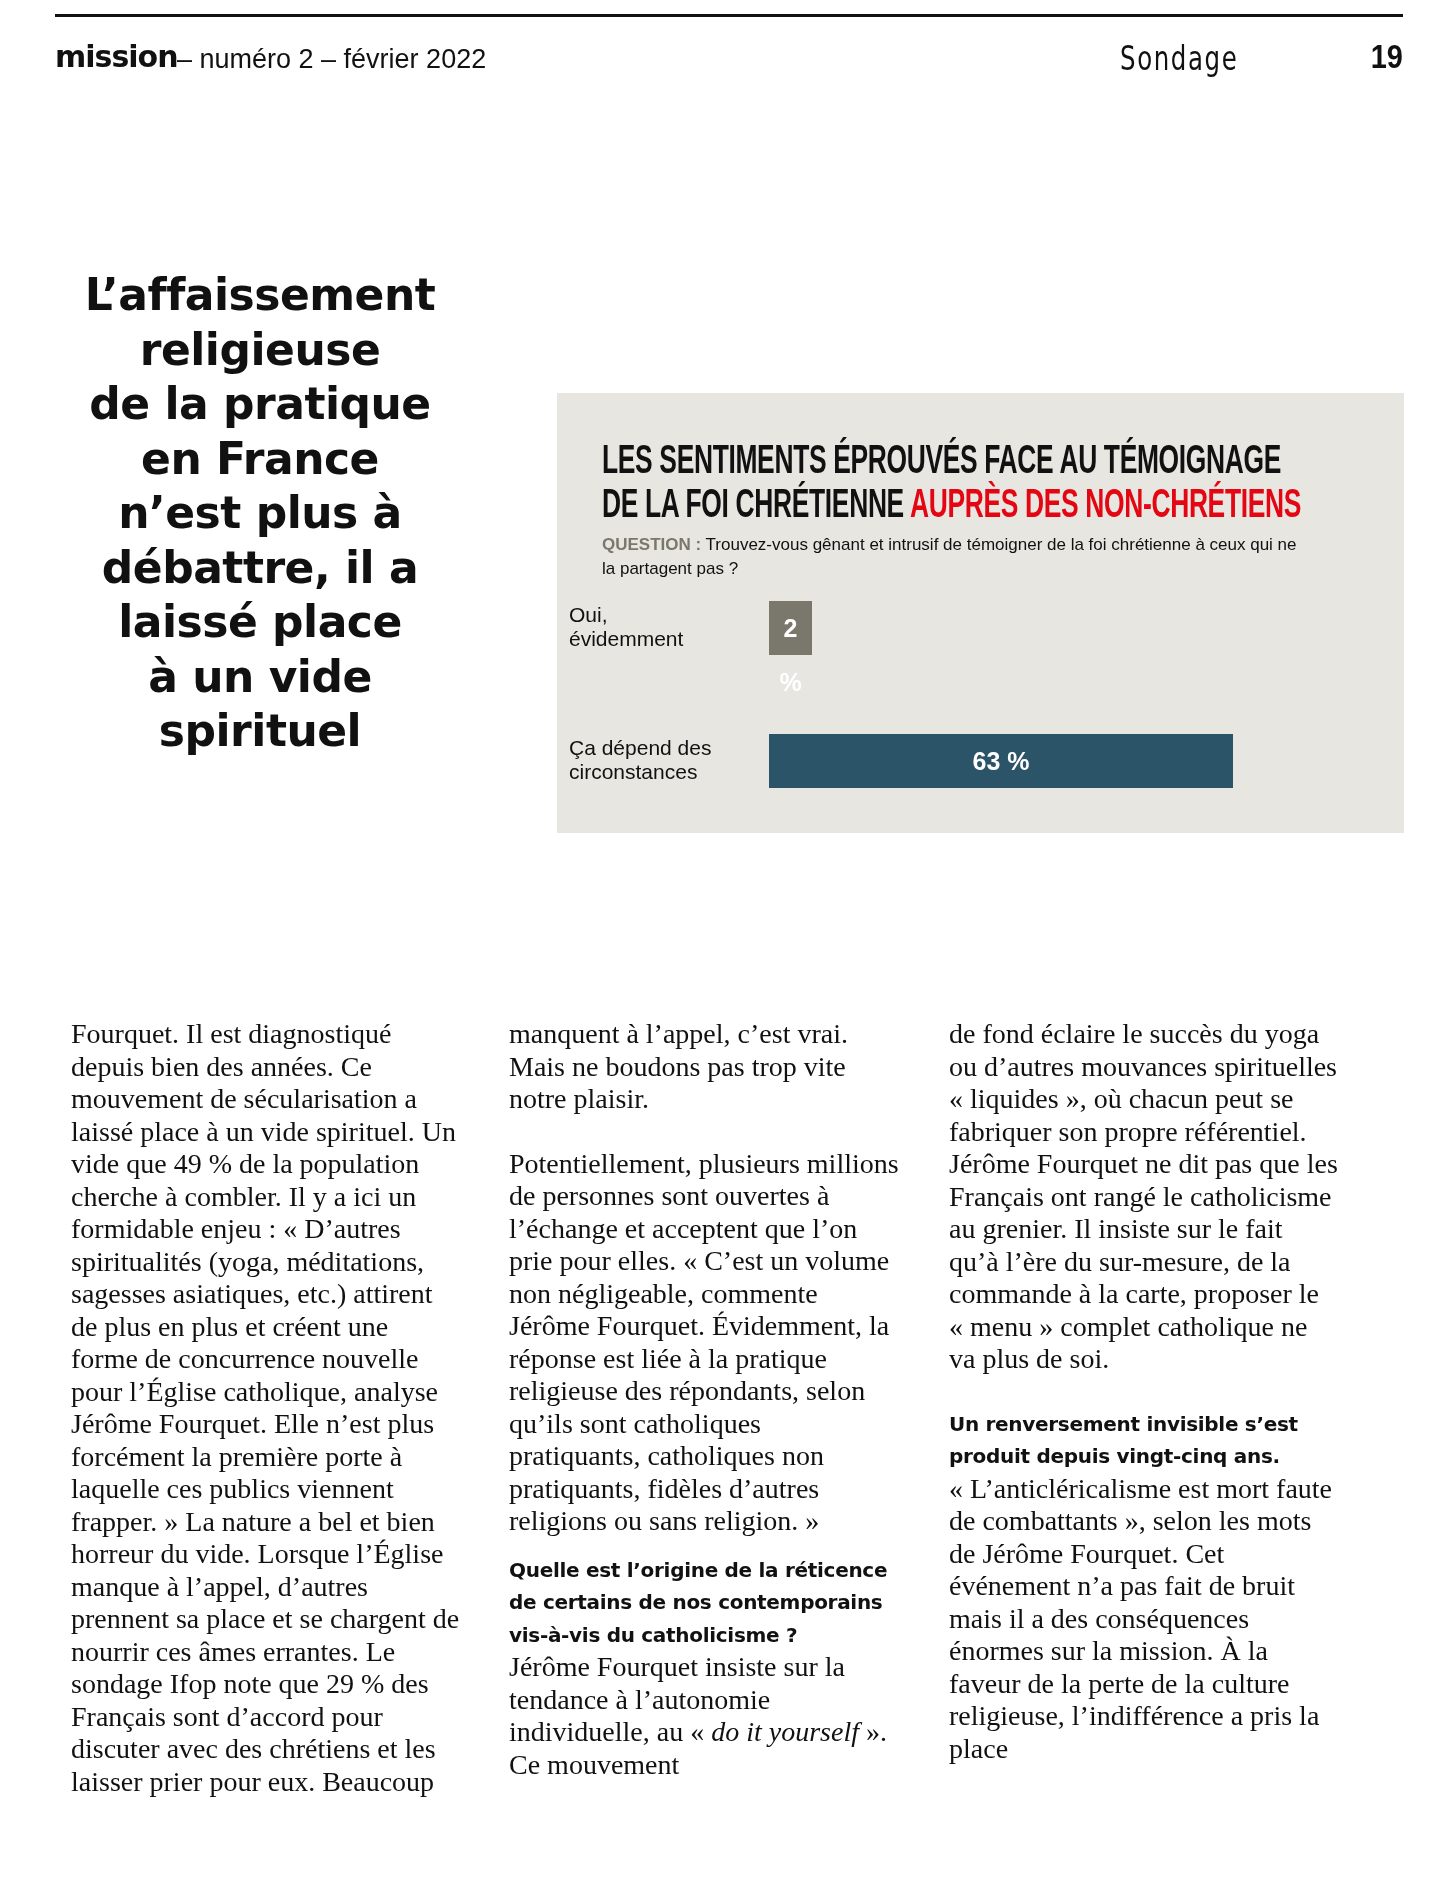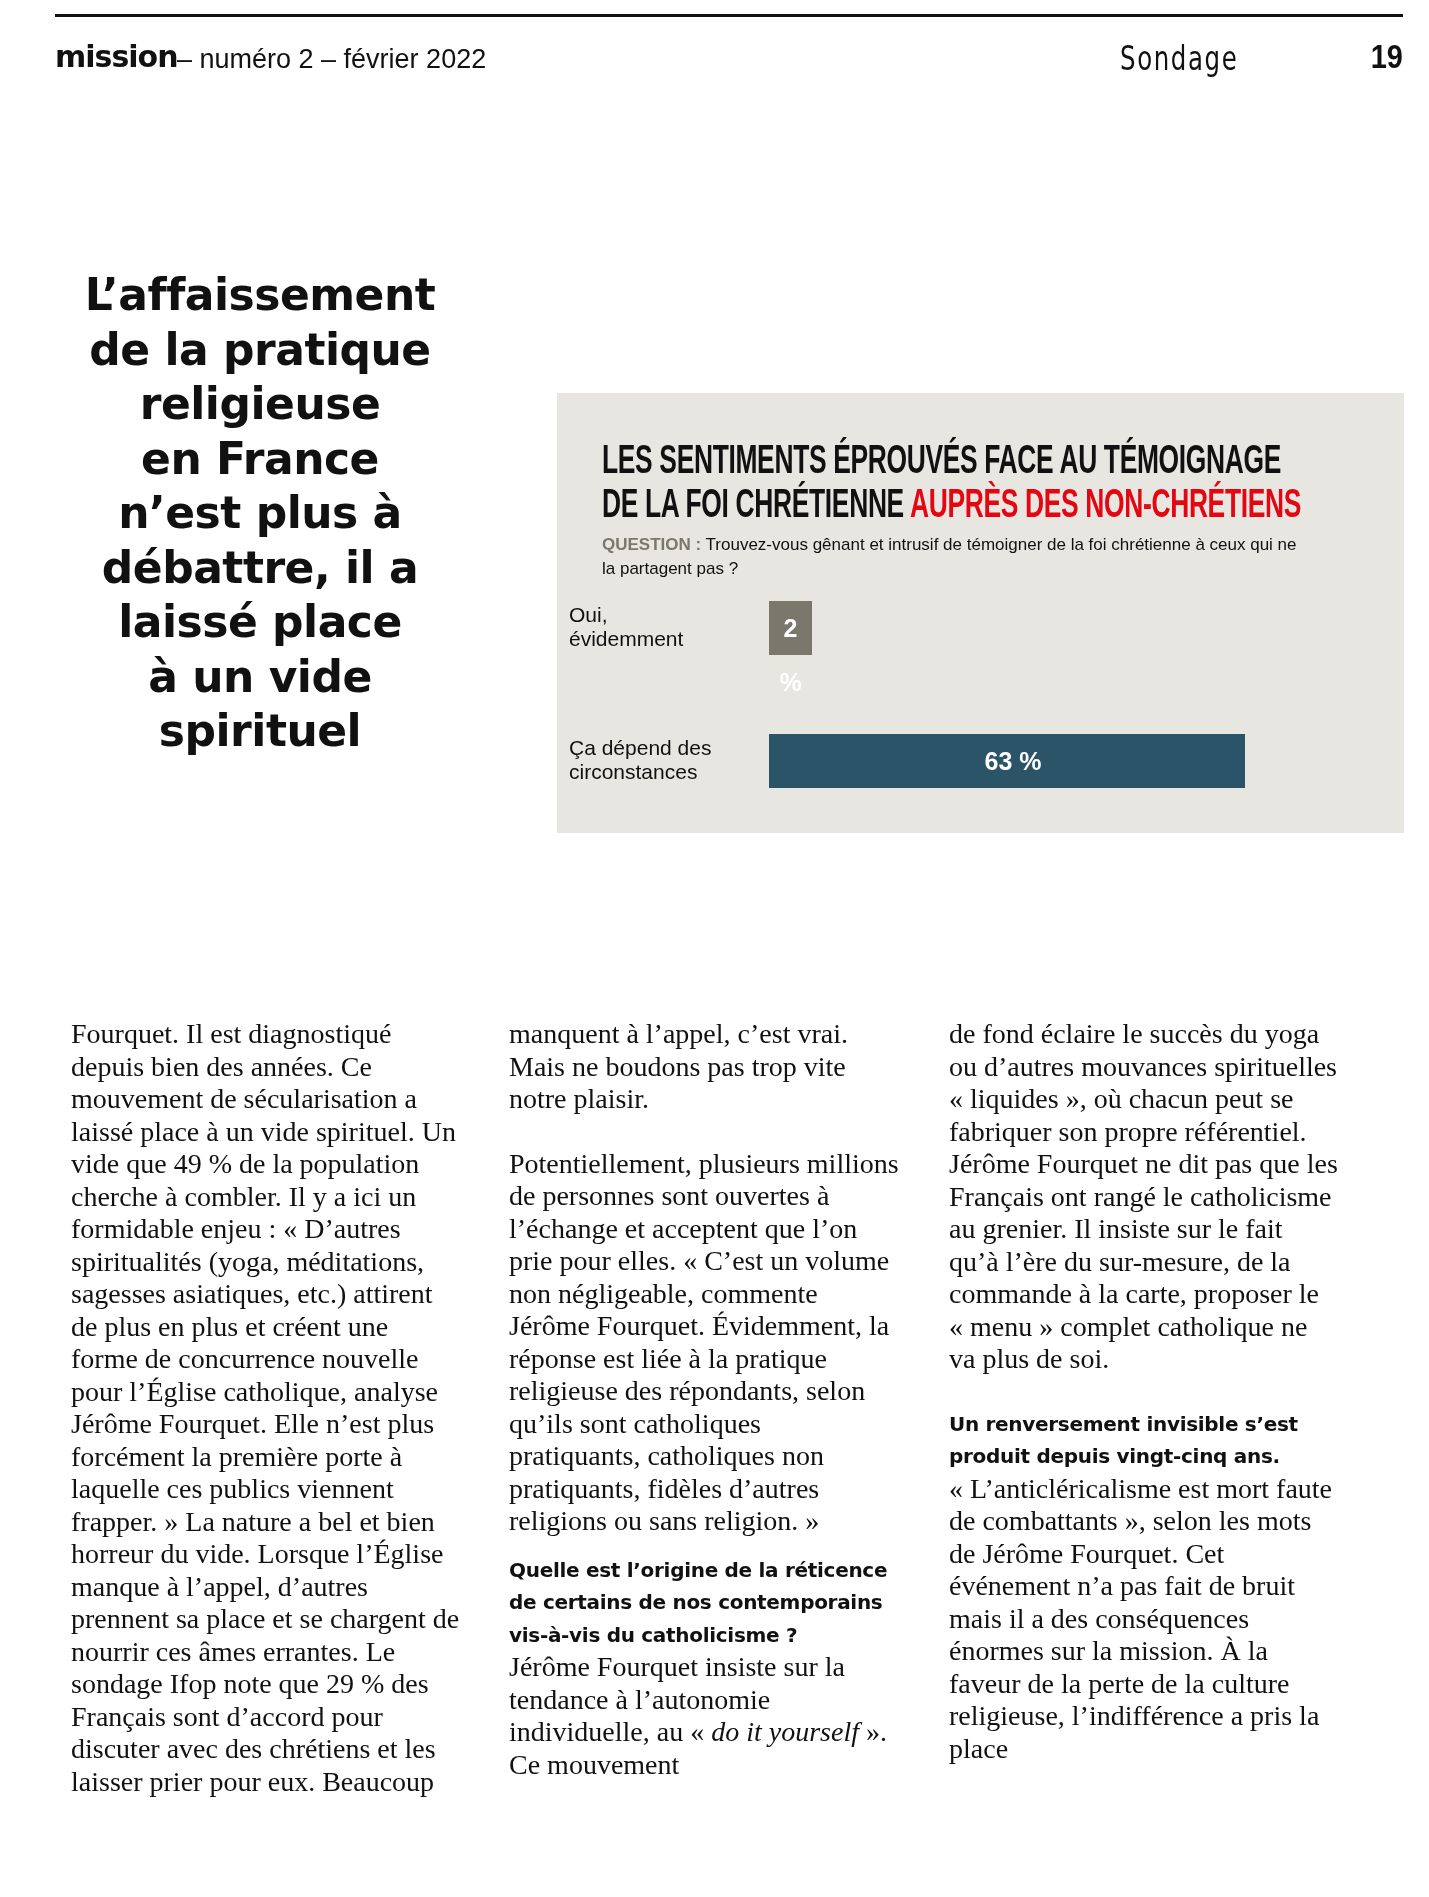--- a/index.html
+++ b/index.html
@@ -38,22 +38,22 @@
 
 <div class="header">
   <span class="brand">mission</span>
   <span class="issue">– numéro 2  – février 2022</span>
   <span class="section">Sondage</span>
   <span class="page-num">19</span>
 </div>
 
 <div class="pullquote">
   <div>L’affaissement</div>
+  <div>religieuse</div>
   <div>de la pratique</div>
-  <div>religieuse</div>
   <div>en France</div>
   <div>n’est plus à</div>
   <div>débattre, il a</div>
   <div>laissé place</div>
   <div>à un vide</div>
   <div>spirituel</div>
 </div>
 
 <div class="chart-box">
   <div class="chart-title">
@@ -71,21 +71,21 @@
     </div>
     <div class="bar" style="left:212px;width:43px;background:#7a786c;">2 %</div>
   </div>
 
 
   <div class="bar-row" style="top:341px;">
     <div class="bar-label">
       <div>Ça dépend des</div>
       <div>circonstances</div>
     </div>
-    <div class="bar" style="left:212px;width:464px;background:#2b5468;padding-left:12px;">63 %</div>
+    <div class="bar" style="left:212px;width:464px;background:#2b5468;">63 %</div>
   </div>
 </div>
 
 <div class="col col1">
   <p>Fourquet. Il est diagnostiqué depuis bien des années. Ce mouvement de sécularisation a laissé place à un vide spirituel. Un vide que 49 % de la population cherche à combler. Il y a ici un formidable enjeu : « D’autres spiritualités (yoga, méditations, sagesses asiatiques, etc.) attirent de plus en plus et créent une forme de concurrence nouvelle pour l’Église catholique, analyse Jérôme Fourquet. Elle n’est plus forcément la première porte à laquelle ces publics viennent frapper. » La nature a bel et bien horreur du vide. Lorsque l’Église manque à l’appel, d’autres prennent sa place et se chargent de nourrir ces âmes errantes. Le sondage Ifop note que 29 % des Français sont d’accord pour discuter avec des chrétiens et les laisser prier pour eux. Beaucoup</p>
 </div>
 
 <div class="col col2">
   <p>manquent à l’appel, c’est vrai. Mais ne boudons pas trop vite notre plaisir.</p>
   <div class="gap"></div>

